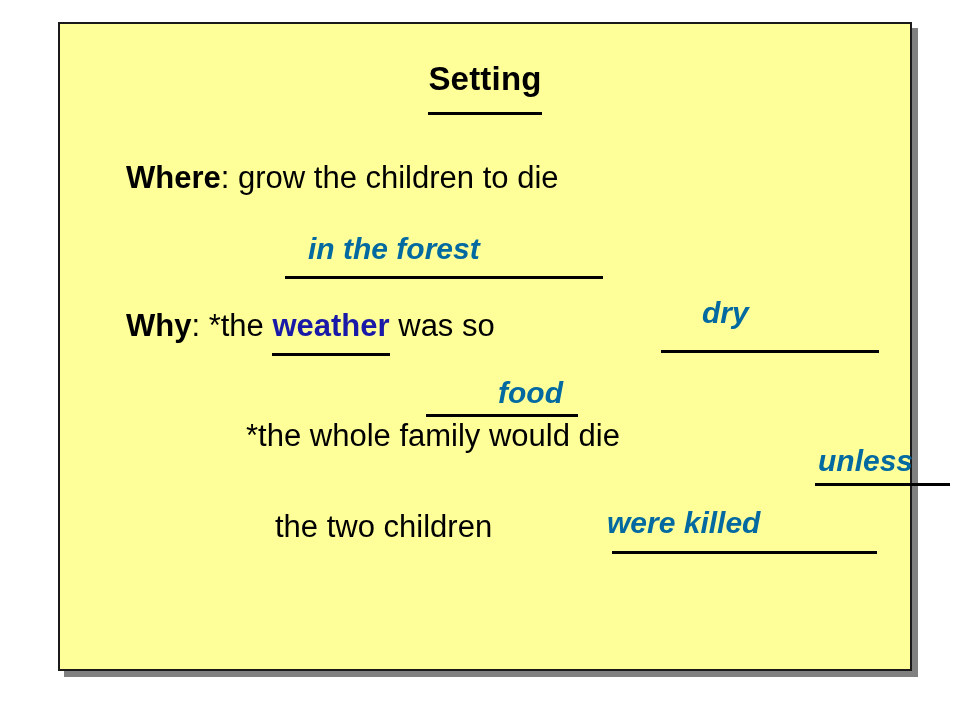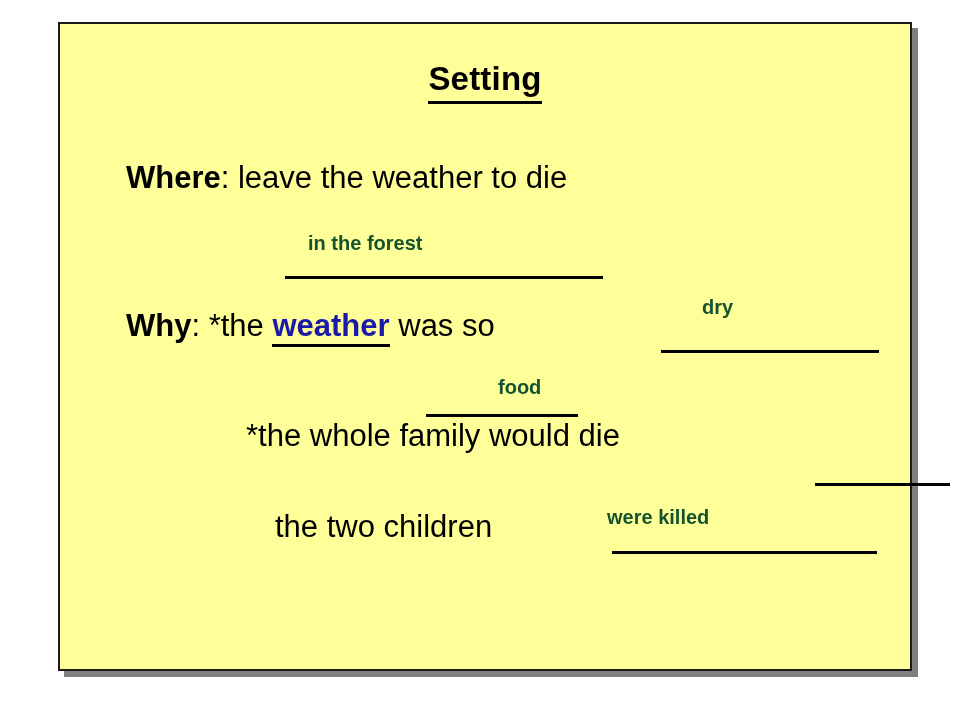--- a/index.html
+++ b/index.html
@@ -34,53 +34,54 @@
     top: 36px;
     width: 100%;
     text-align: center;
     font-size: 33px;
     font-weight: bold;
     color: #000000;
     letter-spacing: 0.2px;
   }
   #slide-title .t-inner {
     border-bottom: 3px solid #000000;
-    padding-bottom: 4px;
+    padding-bottom: 15px;
   }
 
   
   .line {
     position: absolute;
     font-size: 31px;
     color: #000000;
     white-space: nowrap;
     line-height: 1.05;
   }
   .bold { font-weight: bold; }
   
   .answer-underline {
     color: #1a1aa8;
     font-weight: bold;
     border-bottom: 3px solid #000000;
-    padding-bottom: 1px;
+    padding-bottom: 10px;
   }
 
   
   .blank-rule {
     position: absolute;
     height: 0;
     border-bottom: 3px solid #000000;
   }
   
   .answer-float {
     position: absolute;
-    color: #14532d;
+    color: #0369a1;
     font-weight: bold;
-    font-size: 20px;
+    font-size: 30px;
     white-space: nowrap;
+    font-style: italic;
   }
 
   
   #line-where     { left: 66px;  top: 138px; }
   #line-why       { left: 66px;  top: 286px; }
   #line-that-no   { left: 204px; top: 352px; }
   #line-family    { left: 186px; top: 396px; }
   #line-two-kids  { left: 215px; top: 487px; }
 
   
@@ -102,41 +103,42 @@
 </head>
 <body>
 
 <div id="slide-panel">
 
   <div id="slide-title">
     <span class="t-inner">Setting</span>
   </div>
 
   <div class="line" id="line-where">
-    <span class="bold">Where</span><span>: </span><span>leave the weather to die</span>
+    <span class="bold">Where</span><span>: </span><span>grow the children to die</span>
   </div>
 
   <div class="answer-float" id="ans-where">in the forest</div>
   <div class="blank-rule" id="blank-where"></div>
 
   <div class="line" id="line-why">
     <span class="bold">Why</span><span>: </span><span>*the </span><span class="answer-underline">weather</span><span> was so </span>
   </div>
 
   <div class="answer-float" id="ans-dry">dry</div>
   <div class="blank-rule" id="blank-dry"></div>
 
 
   <div class="answer-float" id="ans-food">food</div>
   <div class="blank-rule" id="blank-food"></div>
 
   <div class="line" id="line-family">
     <span>*the whole family would die </span>
   </div>
 
+  <div class="answer-float" id="ans-unless">unless</div>
   <div class="blank-rule" id="blank-unless"></div>
 
   <div class="line" id="line-two-kids">
     <span>the two children </span>
   </div>
 
   <div class="answer-float" id="ans-killed">were killed</div>
   <div class="blank-rule" id="blank-killed"></div>
 
 </div>

